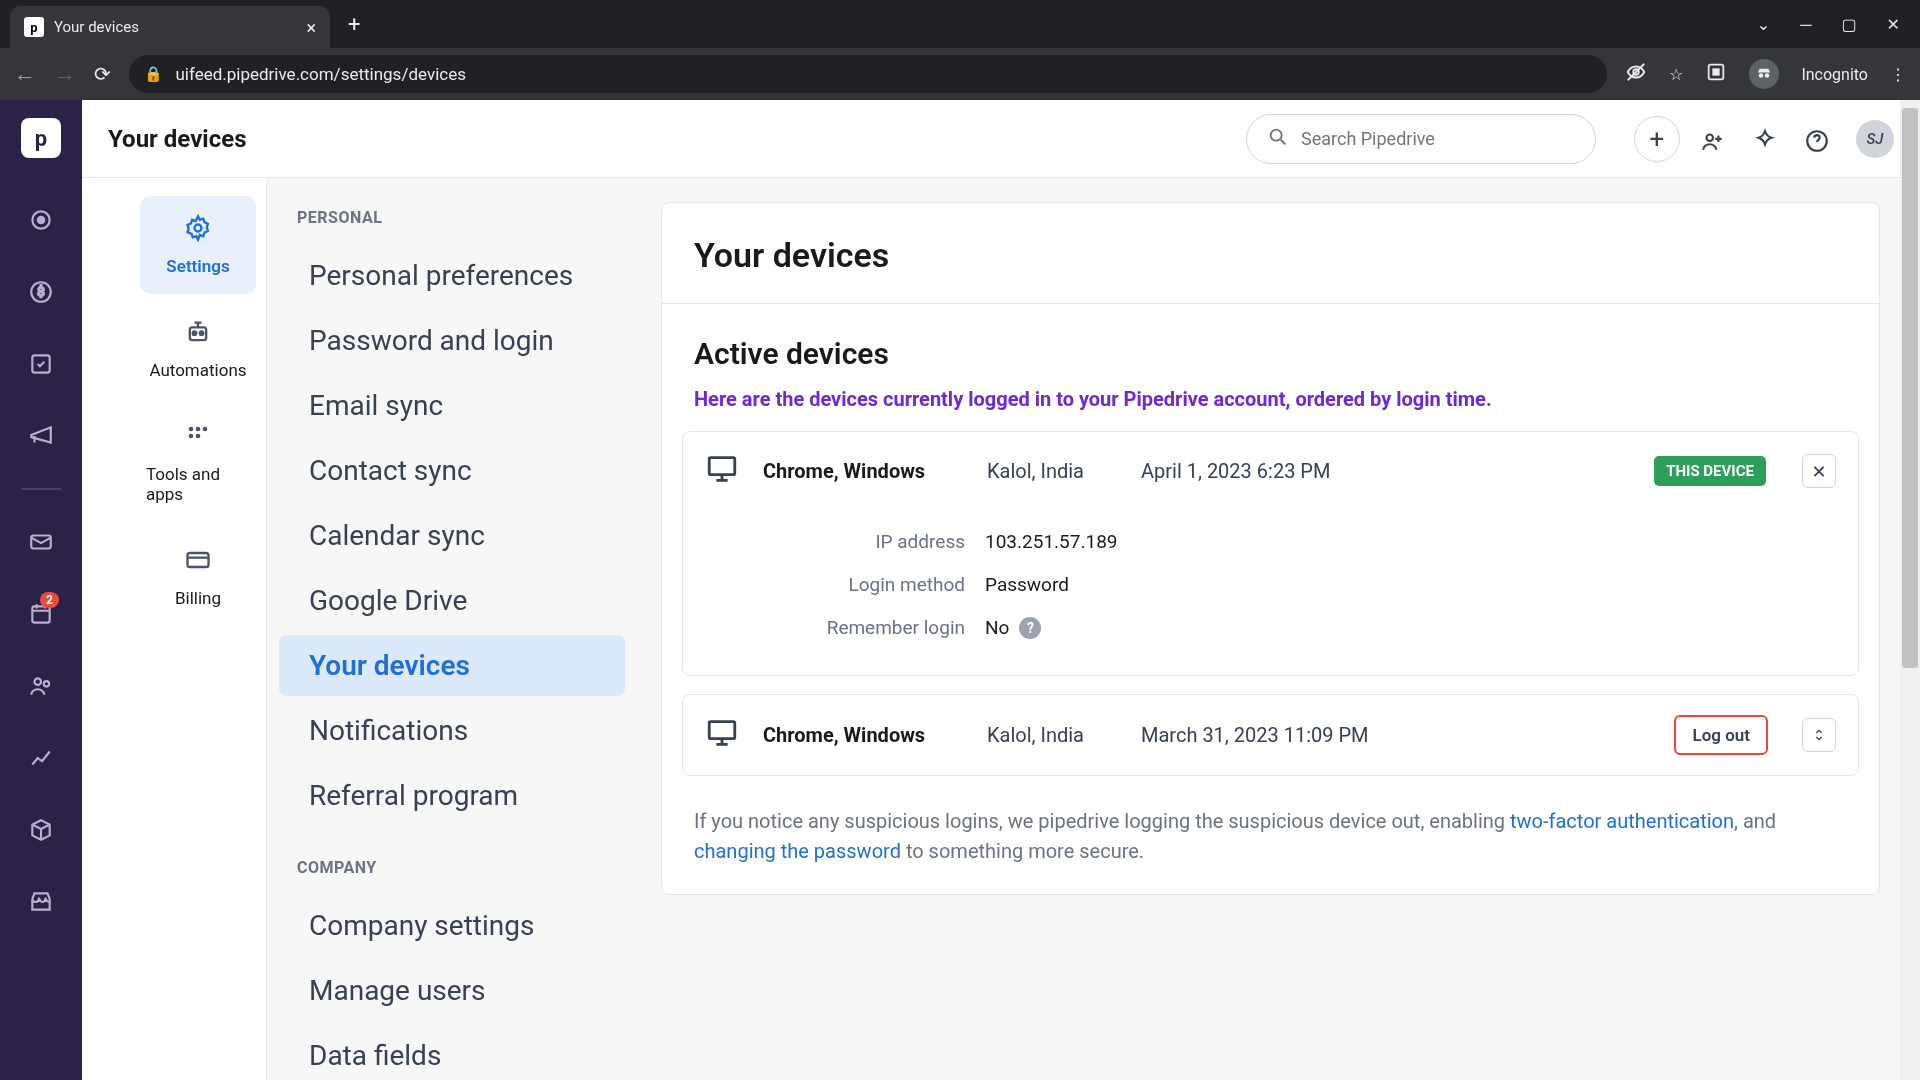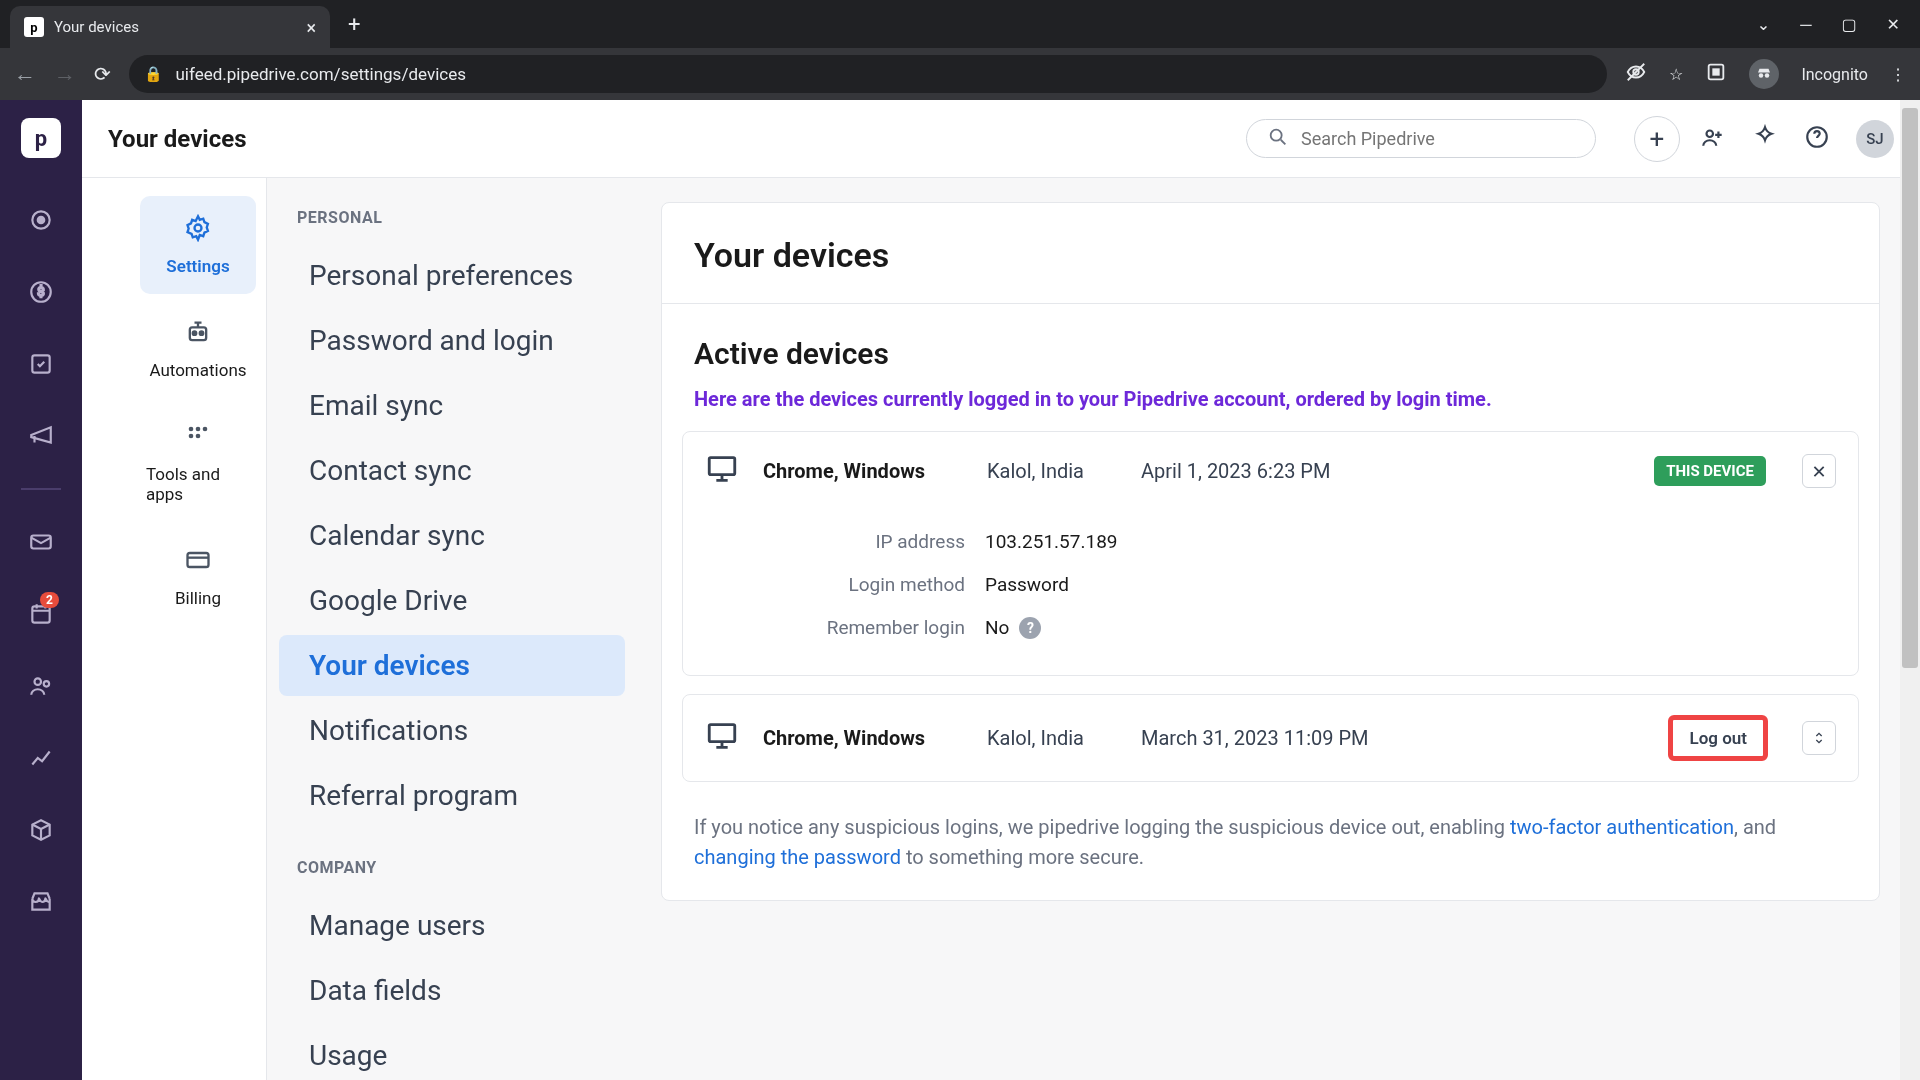--- a/index.html
+++ b/index.html
@@ -36,25 +36,25 @@
 .rail-logo { width: 40px; height: 40px; background: #fff; border-radius: 8px; display: flex; align-items: center; justify-content: center; font-weight: bold; font-size: 22px; color: #2c2146; margin-bottom: 10px; }
 .rail-icon { width: 40px; height: 40px; display: flex; align-items: center; justify-content: center; color: #b8b0cc; cursor: pointer; position: relative; }
 .rail-icon svg { width: 26px; height: 26px; }
 .rail-badge { position: absolute; top: -2px; right: 2px; background: #e74c3c; color: #fff; border-radius: 10px; font-size: 12px; padding: 1px 6px; font-weight: bold; }
 .rail-divider { width: 40px; height: 2px; background: #4a3d6b; }
 
 
 .main-wrap { flex: 1; display: flex; flex-direction: column; }
 .top-header { height: 78px; display: flex; align-items: center; padding: 0 26px; border-bottom: 1px solid #e5e7eb; gap: 20px; }
 .page-title-h { font-size: 24px; font-weight: 700; color: #1a1a1a; }
-.search-wrap { margin-left: auto; display: flex; align-items: center; border: 1px solid #d1d5db; border-radius: 999px; height: 39px; padding: 0 20px; width: 350px; gap: 12px; }
+.search-wrap { margin-left: auto; display: flex; align-items: center; border: 1px solid #d1d5db; border-radius: 999px; height: 50px; padding: 0 20px; width: 350px; gap: 12px; }
 .search-wrap input { border: none; outline: none; font-size: 18px; flex: 1; background: transparent; }
 .search-i { color: #6b7280; }
 .plus-btn { width: 46px; height: 46px; border: 1px solid #d1d5db; border-radius: 50%; display: flex; align-items: center; justify-content: center; font-size: 26px; color: #374151; cursor: pointer; margin-right: auto; margin-left: 18px; }
-.header-right { display: flex; align-items: center; gap: 26px; margin-left: auto; }
+.header-right { display: flex; align-items: flex-end; gap: 26px; margin-left: auto; font-style: italic; }
 .header-right .hicon { color: #374151; cursor: pointer; }
 .header-right svg { width: 26px; height: 26px; }
 .avatar { width: 38px; height: 38px; border-radius: 50%; background: #d1d5db; display: flex; align-items: center; justify-content: center; font-size: 15px; color: #374151; font-weight: 500; }
 
 
 .content { flex: 1; display: flex; background: #f7f7f8; overflow: hidden; }
 
 
 .settings-col { width: 185px; background: #fff; border-right: 1px solid #e5e7eb; padding: 18px 10px; }
 .set-tab { display: flex; flex-direction: column; align-items: center; gap: 8px; padding: 18px 6px; border-radius: 10px; cursor: pointer; margin-bottom: 6px; margin-left: 48px; }
@@ -80,21 +80,21 @@
 
 .device-card { margin: 0 20px 18px 20px; border: 1px solid #e5e7eb; border-radius: 8px; }
 .device-row { display: flex; align-items: center; padding: 20px 22px; gap: 24px; }
 .device-icon { color: #374151; }
 .device-icon svg { width: 34px; height: 34px; }
 .device-name { font-size: 20px; font-weight: 700; color: #1a1a1a; min-width: 200px; }
 .device-loc { font-size: 20px; color: #374151; min-width: 130px; }
 .device-time { font-size: 20px; color: #374151; flex: 1; }
 .this-badge { background: #2e9e5b; color: #fff; font-weight: 700; font-size: 15px; padding: 6px 12px; border-radius: 5px; }
 .dev-close { width: 34px; height: 34px; border: 1px solid #d1d5db; border-radius: 6px; display: flex; align-items: center; justify-content: center; color: #374151; cursor: pointer; margin-left: 12px; font-size: 18px; }
-.logout-btn { border: 5px solid #ef4444; border-radius: 6px; padding: 8px 16px; font-size: 17px; font-weight: 600; color: #374151; cursor: pointer; background: #fff; }
+.logout-btn { border: 2px solid #ef4444; border-radius: 6px; padding: 8px 16px; font-size: 17px; font-weight: 600; color: #374151; cursor: pointer; background: #fff; }
 .expand-btn { width: 34px; height: 34px; border: 1px solid #d1d5db; border-radius: 6px; display: flex; align-items: center; justify-content: center; color: #374151; cursor: pointer; margin-left: 10px; font-size: 14px; }
 
 .device-details { padding: 10px 22px 26px 22px; }
 .detail-row { display: flex; padding: 10px 0; align-items: center; }
 .detail-label { width: 280px; text-align: right; font-size: 19px; color: #6b7280; padding-right: 20px; }
 .detail-val { font-size: 19px; color: #1a1a1a; display: flex; align-items: center; gap: 10px; }
 .help-dot { width: 22px; height: 22px; border-radius: 50%; background: #9ca3af; color: #fff; display: inline-flex; align-items: center; justify-content: center; font-size: 14px; font-weight: bold; }
 
 .notice { padding: 12px 32px 28px 32px; font-size: 20px; color: #6b7280; line-height: 1.5; }
 .notice a { color: #1e6fd9; text-decoration: none; }
@@ -297,20 +297,21 @@
         <div class="menu-item">Personal preferences</div>
         <div class="menu-item">Password and login</div>
         <div class="menu-item">Email sync</div>
         <div class="menu-item">Contact sync</div>
         <div class="menu-item">Calendar sync</div>
         <div class="menu-item">Google Drive</div>
         <div class="menu-item active">Your devices</div>
         <div class="menu-item">Notifications</div>
         <div class="menu-item">Referral program</div>
         <div class="menu-section-h company">COMPANY</div>
+        <div class="menu-item">Company settings</div>
         <div class="menu-item">Manage users</div>
         <div class="menu-item">Data fields</div>
         <div class="menu-item">Usage</div>
       </div>
 
       <div class="panel-col">
         <div class="card">
           <div class="card-title">Your devices</div>
           <div class="sect-title">Active devices</div>
           <div class="sect-desc">Here are the devices currently logged in to your Pipedrive account, ordered by login time.</div>

